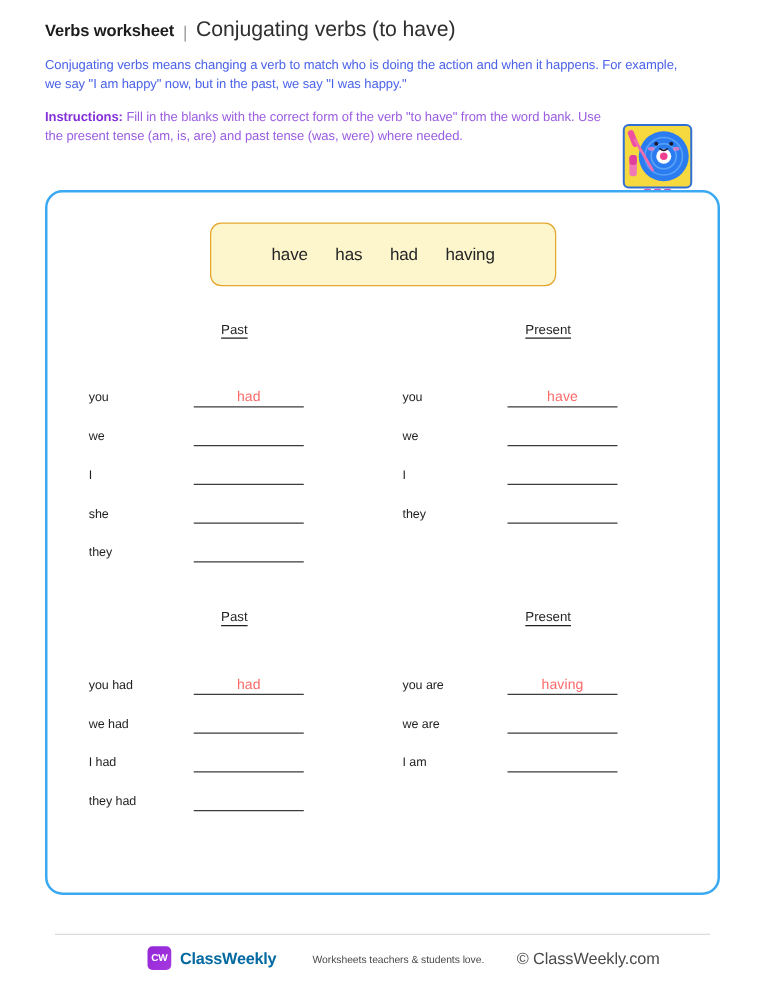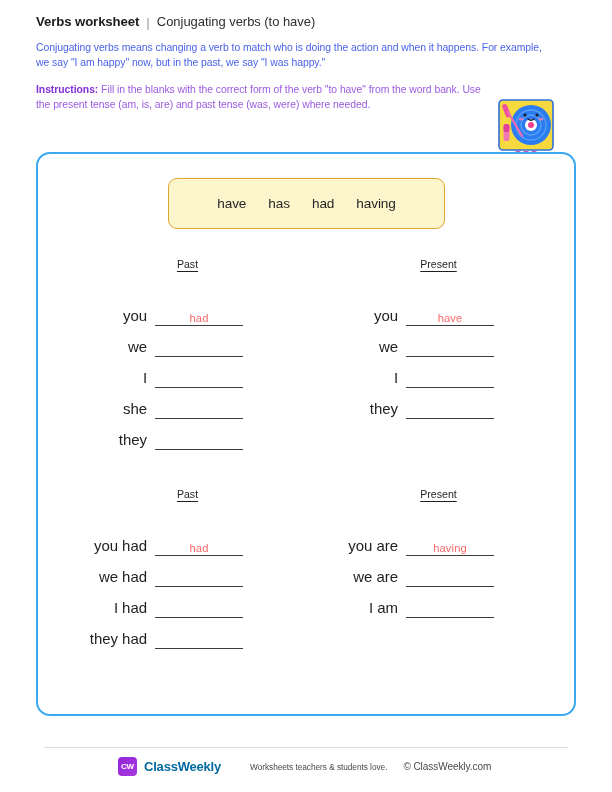--- a/index.html
+++ b/index.html
@@ -47,21 +47,21 @@
 
   .title-sep {
     font-size: 13.5px;
     color: #9a9a9a;
     font-weight: 300;
     position: relative;
     top: 0.5px;
   }
 
   .title-sub {
-    font-size: 13px;
+    font-size: 17px;
     color: #2f2f2f;
     letter-spacing: -0.05px;
   }
 
   .intro {
     margin-top: 11px;
     font-size: 10.4px;
     line-height: 15px;
     color: #4a62e8;
     width: 510px;
@@ -161,23 +161,23 @@
   .rows { margin-top: 25px; }
 
   .ex-row {
     display: flex;
     align-items: flex-end;
     height: 31px;
     gap: 8px;
   }
 
   .row-label {
-    font-size: 15px;
+    font-size: 10px;
     color: #1f1f1f;
-    text-align: right;
+    text-align: left;
     padding-bottom: 2px;
     flex: 0 0 auto;
     letter-spacing: -0.05px;
   }
 
   
   .block-1 .row-label { width: 76px; }
   .block-2 .row-label { width: 76px; }
 
   .blank {
@@ -240,22 +240,22 @@
   }
 
   .footer-tag {
     margin-left: 22px;
     font-size: 8.3px;
     color: #4a4a4a;
     letter-spacing: -0.05px;
   }
 
   .footer-copy {
-    margin-left: 9px;
-    font-size: 10px;
+    margin-left: 19px;
+    font-size: 13px;
     color: #4a4a4a;
     letter-spacing: -0.05px;
   }
 </style>
 </head>
 <body>
 
 <div class="page">
 
   <div class="header">

